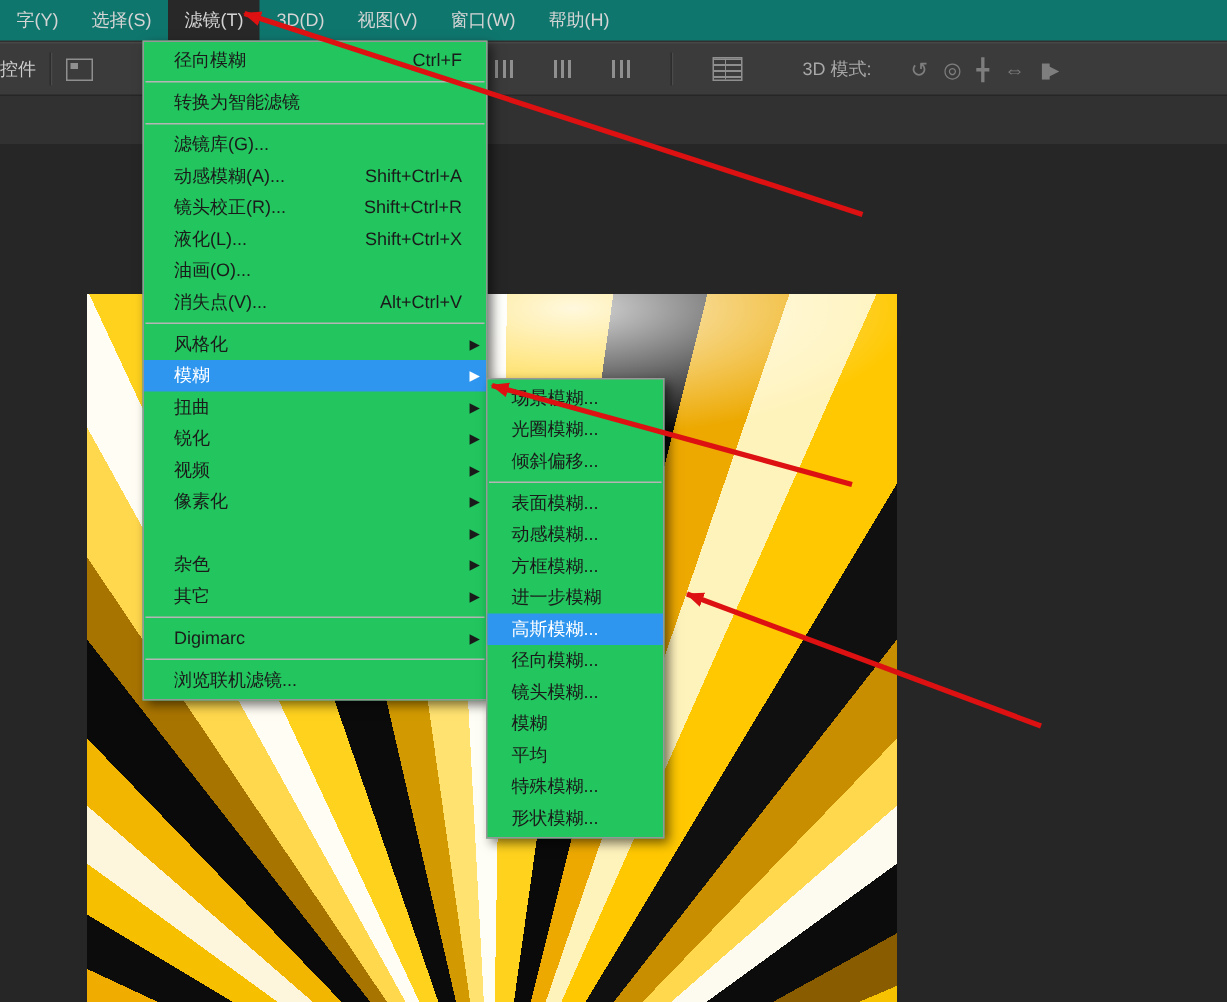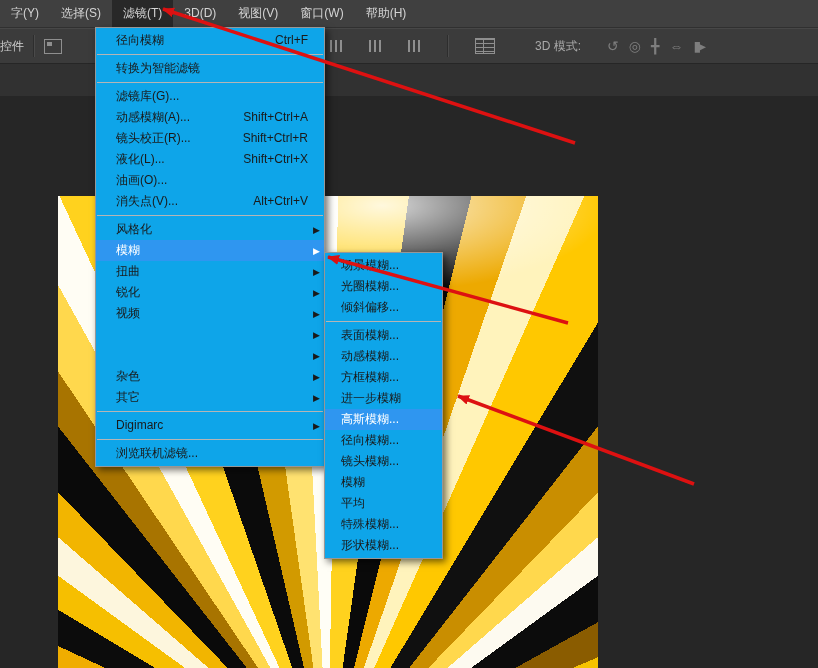--- a/index.html
+++ b/index.html
@@ -1,20 +1,20 @@
 <!DOCTYPE html>
 <html><head>
 <meta charset="utf-8">
 <style>
   html,body{margin:0;padding:0;background:#262626;}
   #stage{position:relative;width:818px;height:668px;overflow:hidden;
          font-family:"Liberation Sans",sans-serif;background:#262626;}
 
   
-  .menubar{position:absolute;left:0;top:0;width:100%;height:27px;background:#404040;
+  .menubar{position:absolute;left:0;top:0;width:100%;height:27px;background:#0f766e;
            display:flex;align-items:stretch;color:#d4d4d4;font-size:12px;z-index:5;
            border-bottom:1px solid #303030;}
   .menubar .mb-item{padding:0 11px;line-height:27px;white-space:nowrap;}
   .menubar .mb-item.active{background:#282828;}
 
   
   .toolbar{position:absolute;left:0;top:28px;width:100%;height:34px;background:#3b3b3b;
            border-top:1px solid #474747;border-bottom:1px solid #262626;z-index:4;
            color:#c8c8c8;font-size:12px;}
   .tb-left{position:absolute;left:0;top:0;height:100%;display:flex;align-items:center;gap:9px;}
@@ -40,21 +40,21 @@
         #0a0a0a 0deg 7deg,#7a4e00 7deg 12deg,#f0ad00 12deg 17deg,#0c0c0c 17deg 23deg,
         #f6bf00 23deg 28deg,#fdf6dd 28deg 33deg,#f2b500 33deg 38deg,#0a0a0a 38deg 44deg,
         #a87400 44deg 48deg,#ffd84d 48deg 53deg,#fffdf4 53deg 57deg,#ffd21e 57deg 63deg,
         #0b0b0b 63deg 69deg,#d29a00 69deg 74deg,#ffe270 74deg 79deg,#fffef6 79deg 83deg,
         #ffd21e 83deg 90deg,#0a0a0a 90deg 96deg,#eda900 96deg 101deg,#fff3bc 101deg 106deg,
         #ffc800 106deg 113deg,#101010 113deg 120deg,#c98e00 120deg 126deg,#ffd84d 126deg 131deg,
         #fdfaf0 131deg 136deg,#0c0c0c 136deg 143deg,#8a5c00 143deg 149deg,#f7c300 149deg 156deg,
         #0a0a0a 156deg 164deg);}
 
   
-  .menu{position:absolute;background:#0ea5e9;border:1px solid #979797;
+  .menu{position:absolute;background:#22c55e;border:1px solid #979797;
         box-shadow:3px 3px 7px rgba(0,0,0,.55);padding:2px 0;z-index:10;
         font-size:12px;color:#1a1a1a;box-sizing:border-box;}
   #filter-menu{left:95px;top:27px;width:230px;}
   #blur-submenu{left:324px;top:252px;width:119px;}
   .menu-item{height:21px;line-height:21px;display:flex;align-items:center;
              padding:0 16px 0 20px;position:relative;cursor:default;white-space:nowrap;}
   #blur-submenu .menu-item{padding-left:16px;padding-right:10px;}
   .mi-label{flex:1;}
   .mi-shortcut{margin-left:14px;}
   .mi-arrow{position:absolute;right:4px;top:50%;transform:translateY(-50%);font-size:9px;}
@@ -153,20 +153,21 @@
       </div>
       <div class="menu-item">
         <span class="mi-label">锐化</span>
         <span class="mi-arrow">▶</span>
       </div>
       <div class="menu-item">
         <span class="mi-label">视频</span>
         <span class="mi-arrow">▶</span>
       </div>
       <div class="menu-item">
+        <span class="mi-label">像素化</span>
         <span class="mi-arrow">▶</span>
       </div>
       <div class="menu-item">
         <span class="mi-arrow">▶</span>
       </div>
       <div class="menu-item">
         <span class="mi-label">杂色</span>
         <span class="mi-arrow">▶</span>
       </div>
       <div class="menu-item">

